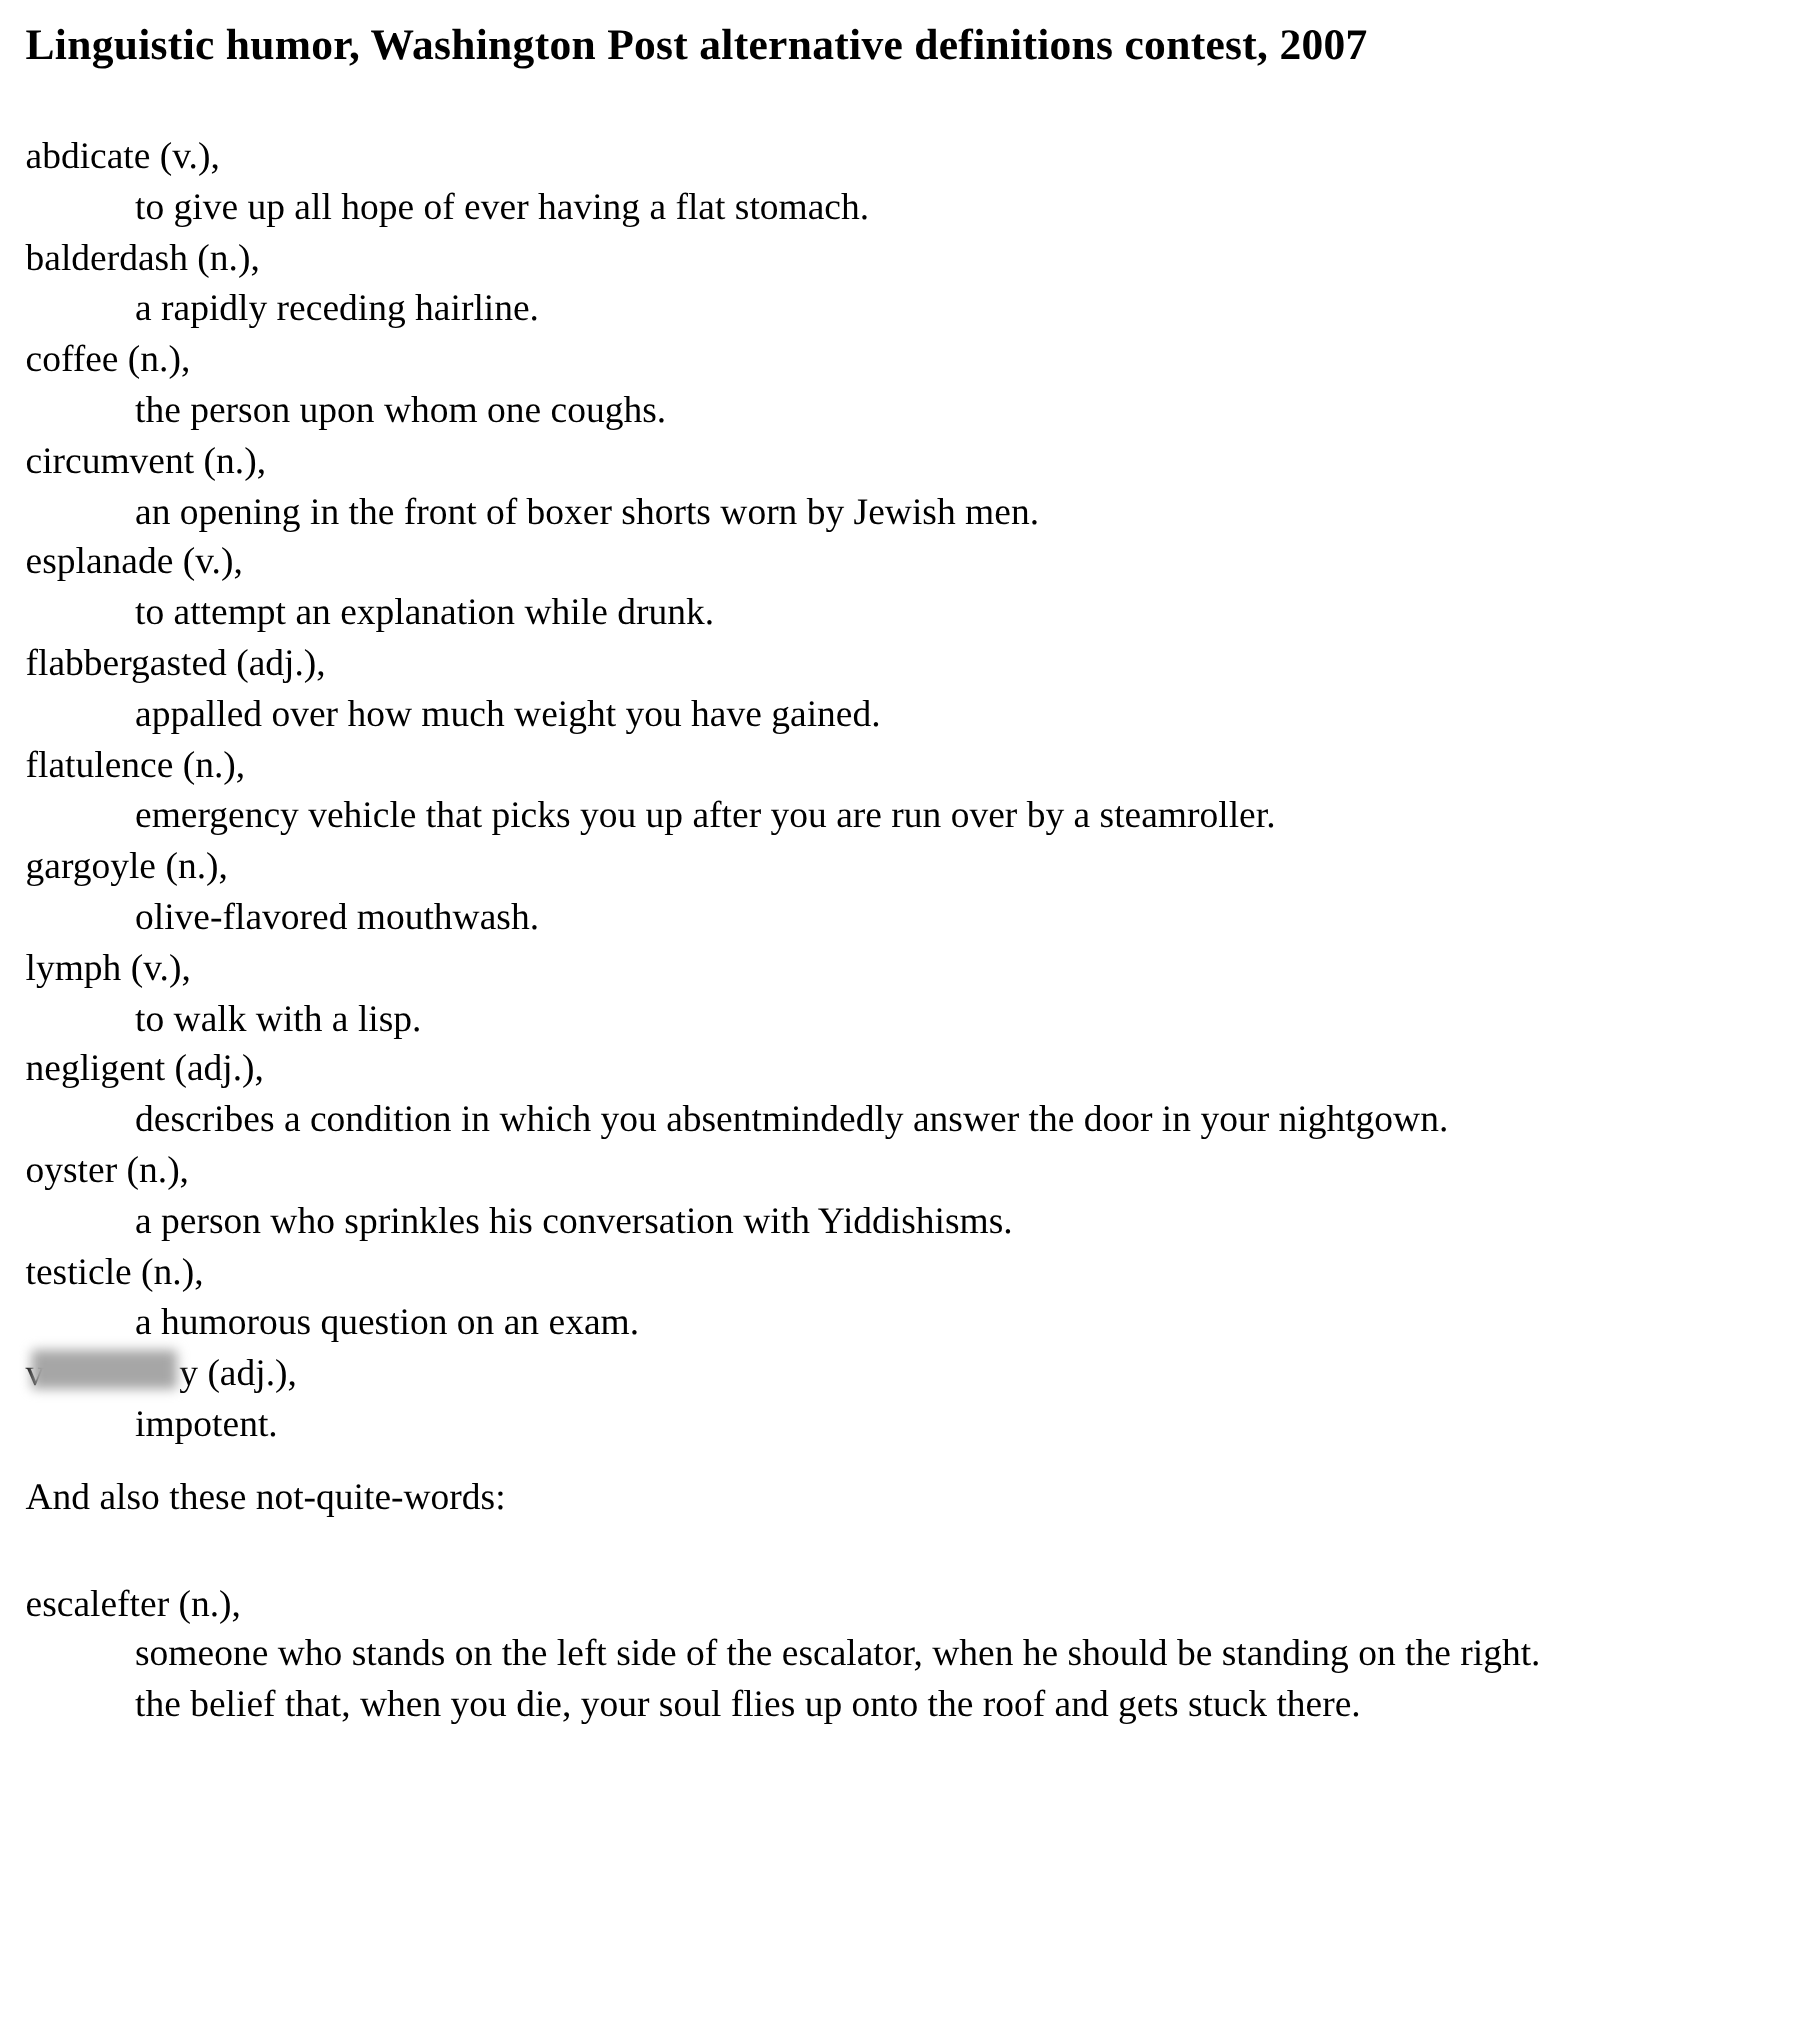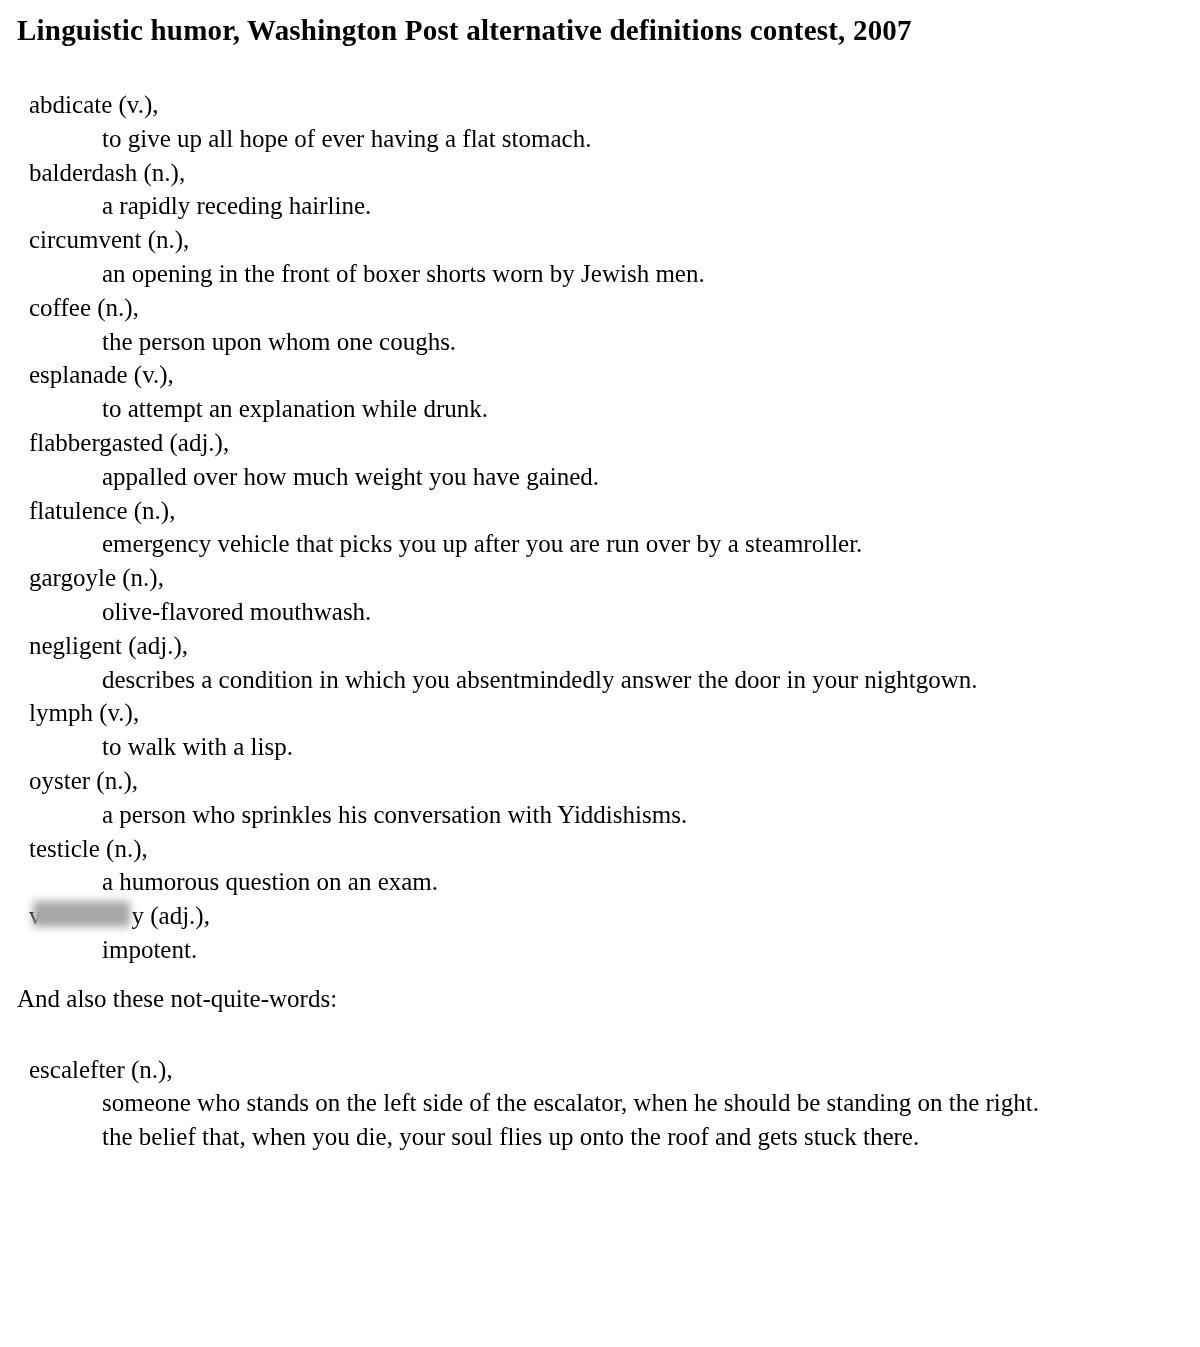--- a/index.html
+++ b/index.html
@@ -18,21 +18,21 @@
     width: 1183px;
   }
   .title {
     font-size: 29px;
     font-weight: bold;
     line-height: 36px;
     margin: 0 0 40px 0;
     white-space: nowrap;
     letter-spacing: 0.2px;
   }
-  .entry-list { margin: 12px; }
+  .entry-list { margin: 0; }
   .term-line, .def-line, .subheading {
     font-size: 25px;
     line-height: 33.8px;
     white-space: nowrap;
   }
   .def-line {
     padding-left: 73px;
     font-family: Liberation Serif, serif;
   }
   .subheading {
@@ -59,50 +59,50 @@
   <div class="entry-list" id="entries-main">
       <div class="entry">
         <div class="term-line">abdicate (v.),</div>
         <div class="def-line">to give up all hope of ever having a flat stomach.</div>
       </div>
       <div class="entry">
         <div class="term-line">balderdash (n.),</div>
         <div class="def-line">a rapidly receding hairline.</div>
       </div>
       <div class="entry">
+        <div class="term-line">coffee (n.),</div>
+        <div class="def-line">the person upon whom one coughs.</div>
+      </div>
+      <div class="entry">
         <div class="term-line">circumvent (n.),</div>
         <div class="def-line">an opening in the front of boxer shorts worn by Jewish men.</div>
-      </div>
-      <div class="entry">
-        <div class="term-line">coffee (n.),</div>
-        <div class="def-line">the person upon whom one coughs.</div>
       </div>
       <div class="entry">
         <div class="term-line">esplanade (v.),</div>
         <div class="def-line">to attempt an explanation while drunk.</div>
       </div>
       <div class="entry">
         <div class="term-line">flabbergasted (adj.),</div>
         <div class="def-line">appalled over how much weight you have gained.</div>
       </div>
       <div class="entry">
         <div class="term-line">flatulence (n.),</div>
         <div class="def-line">emergency vehicle that picks you up after you are run over by a steamroller.</div>
       </div>
       <div class="entry">
         <div class="term-line">gargoyle (n.),</div>
         <div class="def-line">olive-flavored mouthwash.</div>
       </div>
       <div class="entry">
+        <div class="term-line">lymph (v.),</div>
+        <div class="def-line">to walk with a lisp.</div>
+      </div>
+      <div class="entry">
         <div class="term-line">negligent (adj.),</div>
         <div class="def-line">describes a condition in which you absentmindedly answer the door in your nightgown.</div>
-      </div>
-      <div class="entry">
-        <div class="term-line">lymph (v.),</div>
-        <div class="def-line">to walk with a lisp.</div>
       </div>
       <div class="entry">
         <div class="term-line">oyster (n.),</div>
         <div class="def-line">a person who sprinkles his conversation with Yiddishisms.</div>
       </div>
       <div class="entry">
         <div class="term-line">testicle (n.),</div>
         <div class="def-line">a humorous question on an exam.</div>
       </div>
       <div class="entry">

